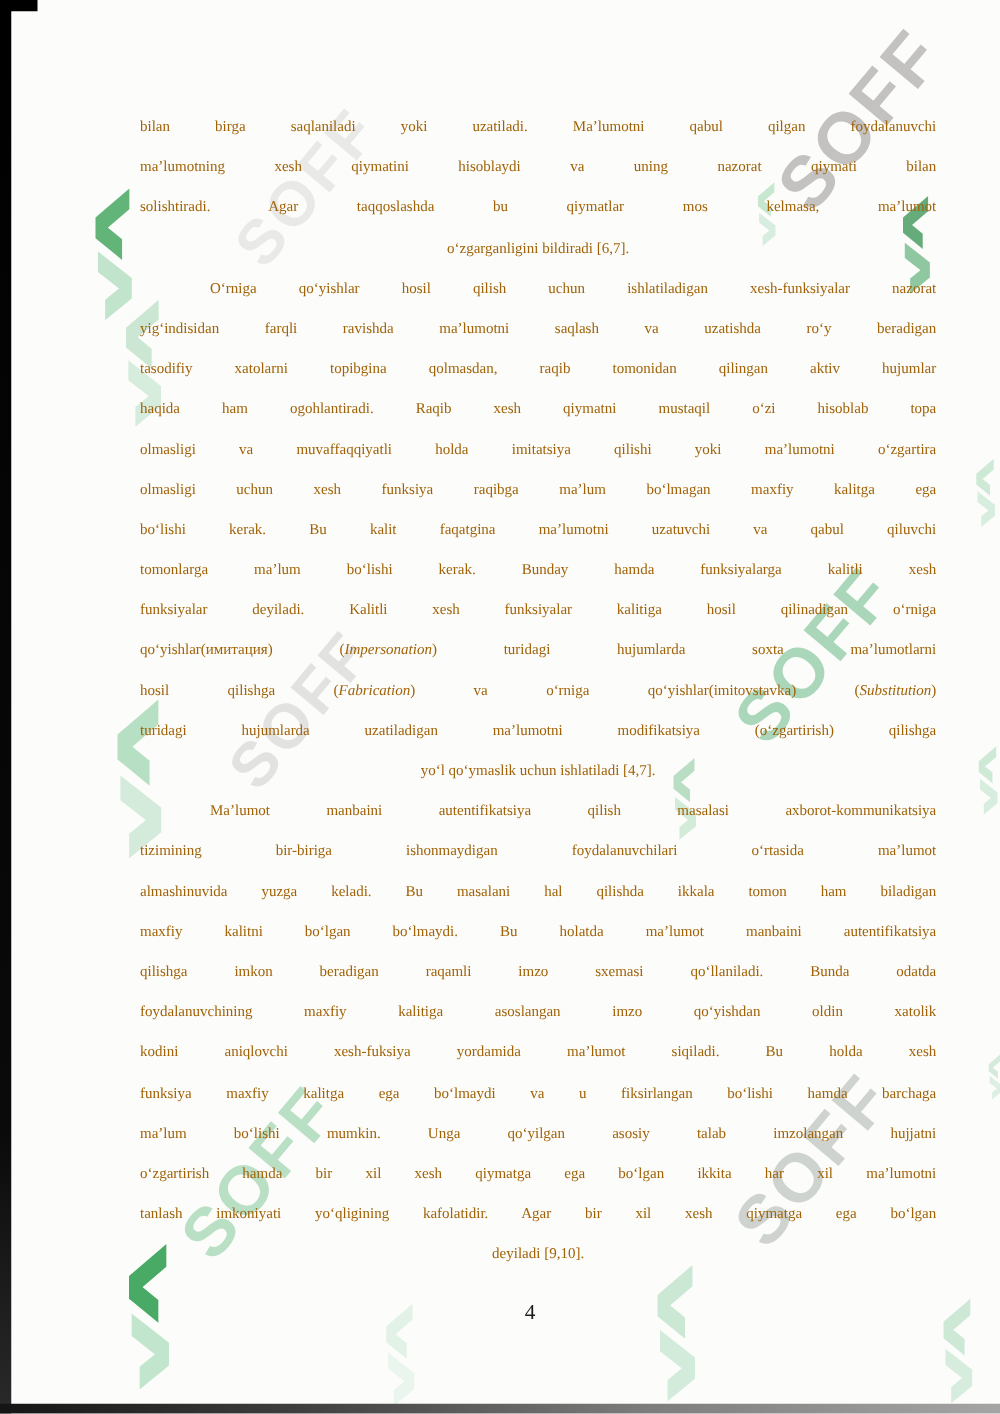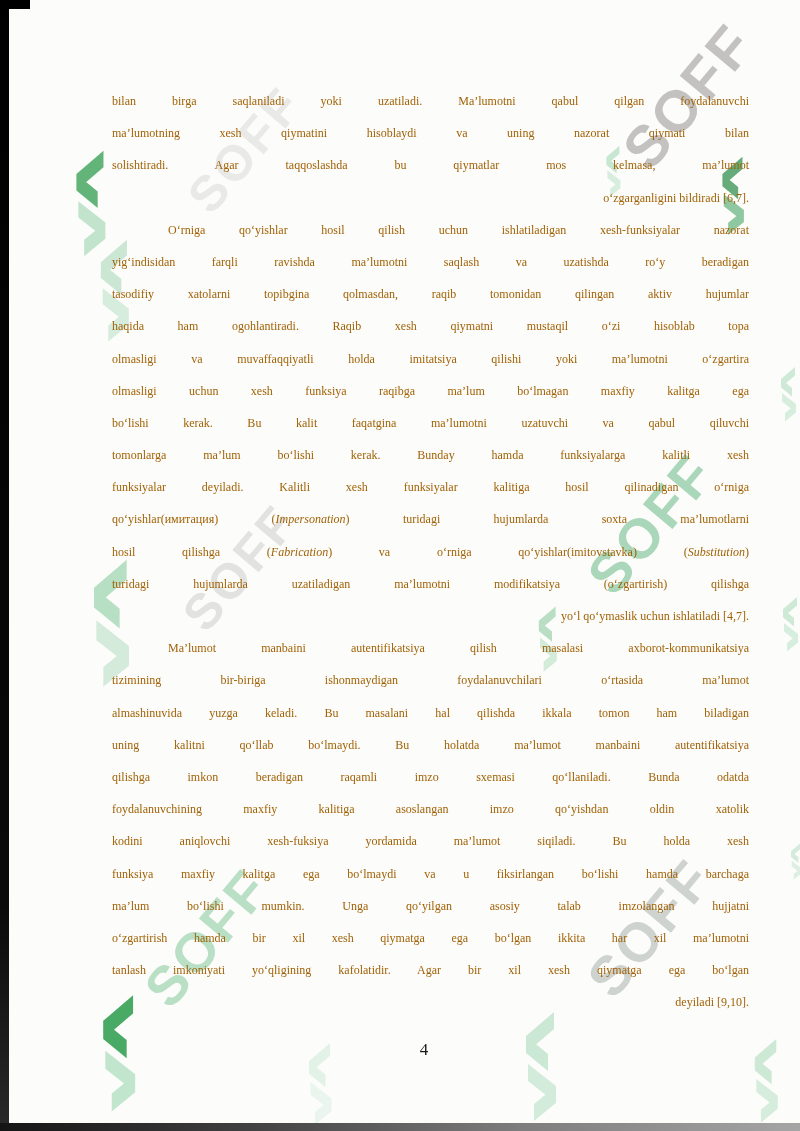--- a/index.html
+++ b/index.html
@@ -25,21 +25,21 @@
     position:absolute;
     left:112px;top:85px;
     width:637px;
     z-index:2;
     color:#a16207;
     font-size:12px;
   }
   .line{
     height:32.2px;
     line-height:32.2px;
-    text-align:right;
+    text-align:center;
     white-space:normal;
   }
   .line.just{
     text-align:justify;
     text-align-last:justify;
   }
   .line.ind{text-indent:56px;font-family:Liberation Serif, serif;}
   .it{font-style:italic;}
   .page-number{
     position:absolute;
@@ -141,21 +141,21 @@
       <div class="line just"><span>boʻlishi kerak. Bu kalit faqatgina ma’lumotni uzatuvchi va qabul qiluvchi</span></div>
       <div class="line just"><span>tomonlarga ma’lum boʻlishi kerak. Bunday hamda funksiyalarga kalitli xesh</span></div>
       <div class="line just"><span>funksiyalar deyiladi. Kalitli xesh funksiyalar kalitiga hosil qilinadigan oʻrniga</span></div>
       <div class="line just"><span>qoʻyishlar(имитация) (</span><span class="it">Impersonation</span><span>) turidagi hujumlarda soxta ma’lumotlarni</span></div>
       <div class="line just"><span>hosil qilishga (</span><span class="it">Fabrication</span><span>) va oʻrniga qoʻyishlar(imitovstavka) (</span><span class="it">Substitution</span><span>)</span></div>
       <div class="line just"><span>turidagi hujumlarda uzatiladigan ma’lumotni modifikatsiya (oʻzgartirish) qilishga</span></div>
       <div class="line"><span>yoʻl qoʻymaslik uchun ishlatiladi [4,7].</span></div>
       <div class="line just ind"><span>Ma’lumot manbaini autentifikatsiya qilish masalasi axborot-kommunikatsiya</span></div>
       <div class="line just"><span>tizimining bir-biriga ishonmaydigan foydalanuvchilari oʻrtasida ma’lumot</span></div>
       <div class="line just"><span>almashinuvida yuzga keladi. Bu masalani hal qilishda ikkala tomon ham biladigan</span></div>
-      <div class="line just"><span>uning kalitni qoʻllab boʻlmaydi. Bu holatda ma’lumot manbaini autentifikatsiya</span></div>
+      <div class="line just"><span>maxfiy kalitni boʻlgan boʻlmaydi. Bu holatda ma’lumot manbaini autentifikatsiya</span></div>
       <div class="line just"><span>qilishga imkon beradigan raqamli imzo sxemasi qoʻllaniladi. Bunda odatda</span></div>
       <div class="line just"><span>foydalanuvchining maxfiy kalitiga asoslangan imzo qoʻyishdan oldin xatolik</span></div>
       <div class="line just"><span>kodini aniqlovchi xesh-fuksiya yordamida ma’lumot siqiladi. Bu holda xesh</span></div>
       <div class="line just"><span>funksiya maxfiy kalitga ega boʻlmaydi va u fiksirlangan boʻlishi hamda barchaga</span></div>
       <div class="line just"><span>ma’lum boʻlishi mumkin. Unga qoʻyilgan asosiy talab imzolangan hujjatni</span></div>
       <div class="line just"><span>oʻzgartirish hamda bir xil xesh qiymatga ega boʻlgan ikkita har xil ma’lumotni</span></div>
       <div class="line just"><span>tanlash imkoniyati yoʻqligining kafolatidir. Agar bir xil xesh qiymatga ega boʻlgan</span></div>
       <div class="line"><span>deyiladi [9,10].</span></div>
     </div>
   <div class="page-number">4</div>

